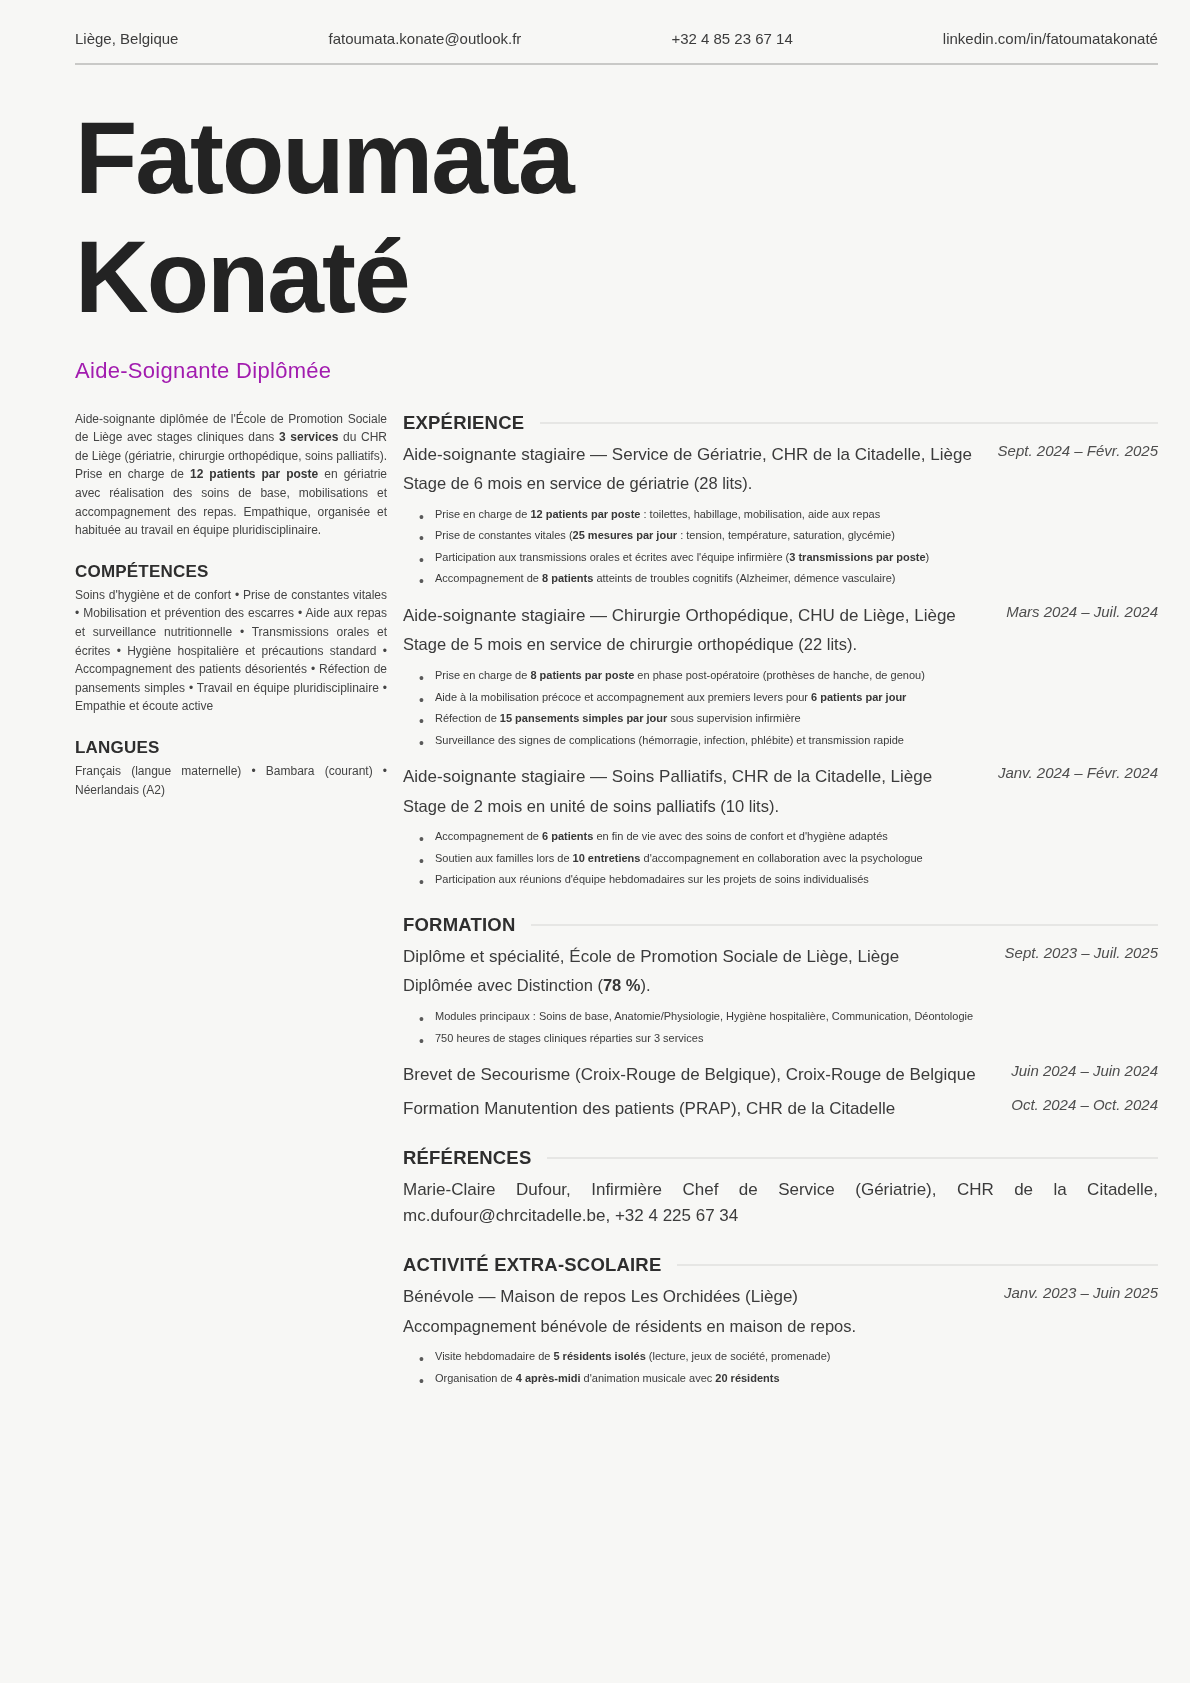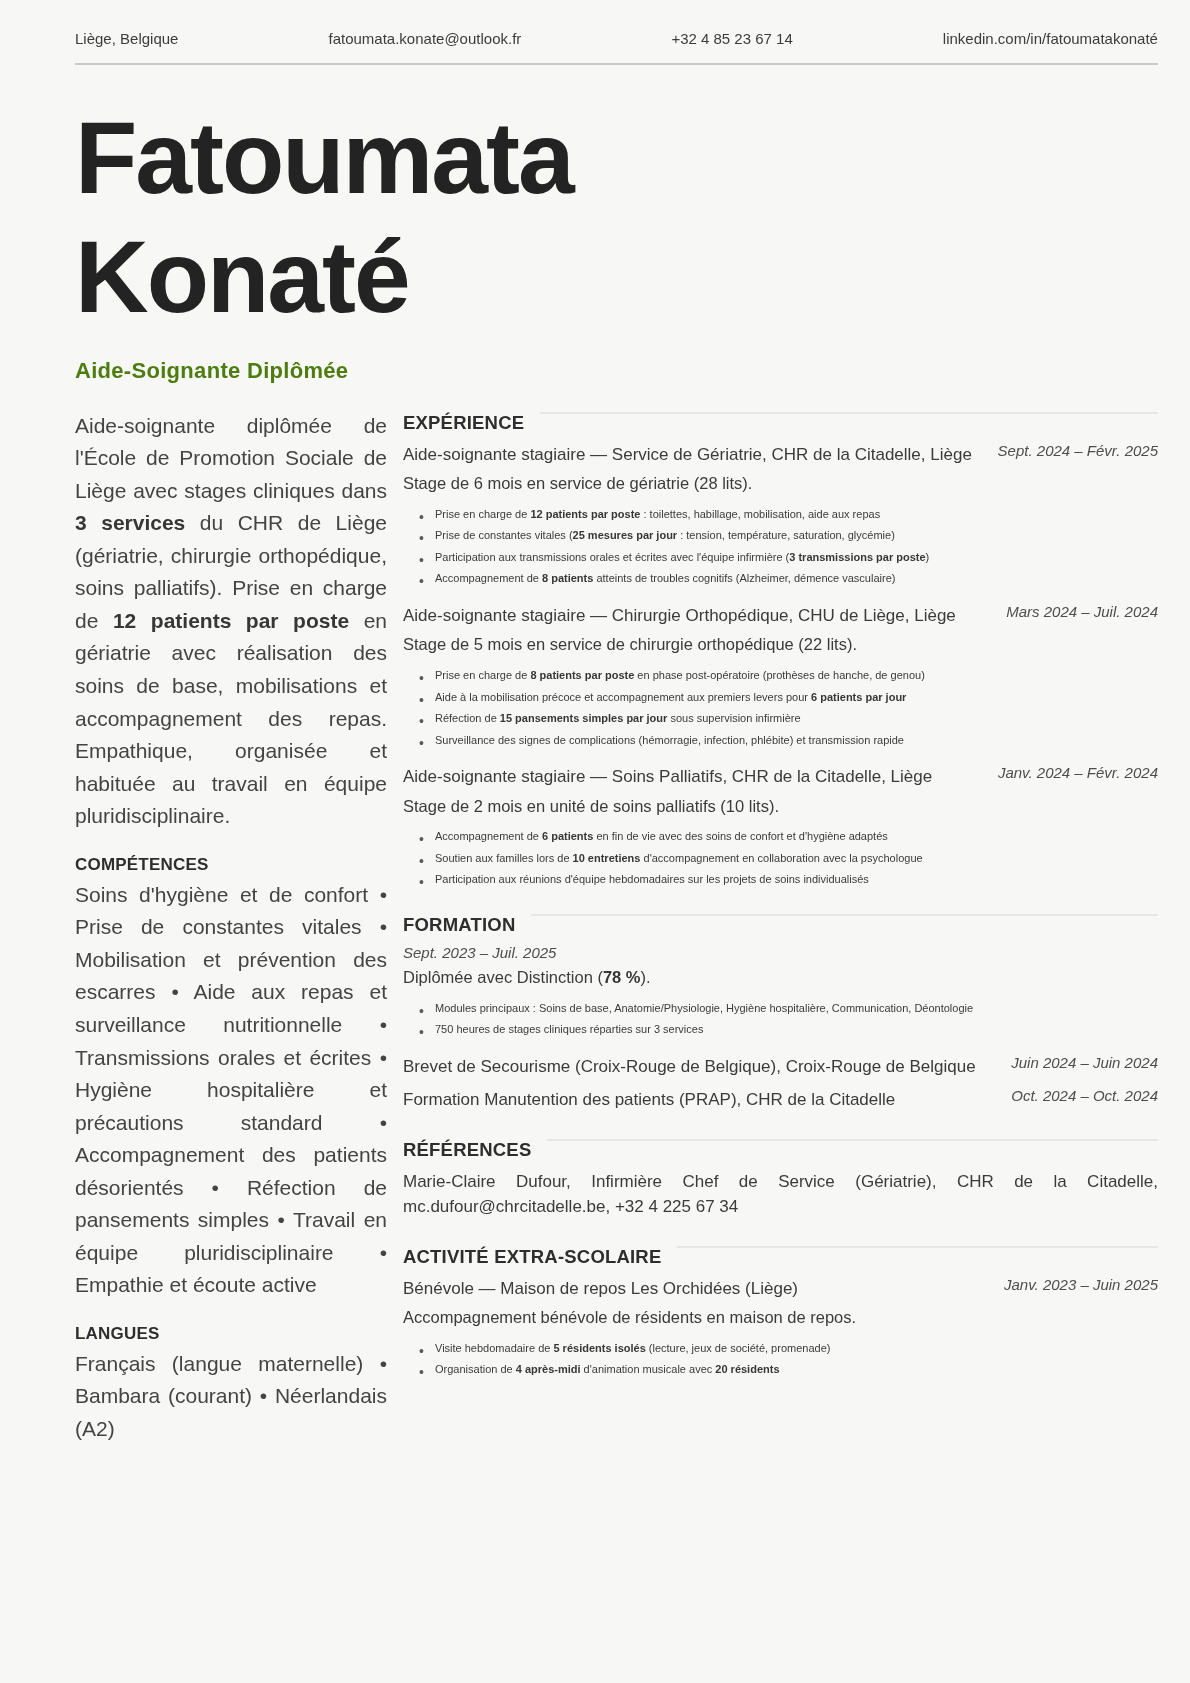--- a/index.html
+++ b/index.html
@@ -29,36 +29,36 @@
   }
   
   .name{
     margin-top:34px;
     font-size:102px;font-weight:800;line-height:1.17;
     letter-spacing:-2px;color:var(--ink-dark);
     max-width:760px;
   }
   .role{
     margin-top:20px;
-    font-size:22px;font-weight:700;color:#4d7c0f;letter-spacing:.3px;
+    font-size:22px;font-weight:400;color:#a21caf;letter-spacing:.3px;
   }
   
   .columns{display:flex;gap:16px;margin-top:26px;}
   .col-left{width:312px;flex:0 0 312px;}
   .col-right{flex:1;min-width:0;}
   .left-body{
-    font-size:21px;line-height:1.55;text-align:justify;
+    font-size:12px;line-height:1.55;text-align:justify;
     hyphens:auto;-webkit-hyphens:auto;color:#444;
   }
   .left-head{
     font-size:17px;font-weight:700;color:var(--head);
     margin:22px 0 4px 0;letter-spacing:.2px;
   }
   
-  .sec-head{display:flex;align-items:flex-start;gap:16px;margin:26px 0 8px 0;}
+  .sec-head{display:flex;align-items:center;gap:16px;margin:26px 0 8px 0;}
   .sec:first-child .sec-head{margin-top:2px;}
   .sec-head h2{font-size:18.5px;font-weight:700;color:var(--head);letter-spacing:.2px;}
   .sec-head .rule{flex:1;height:2px;background:var(--rule-light);}
   .item{margin-bottom:8px;}
   .item-row{display:flex;justify-content:space-between;align-items:flex-start;gap:24px;margin-top:8px;}
   .item-title{font-size:17px;color:#3b3b3b;line-height:1.5;text-align:justify;overflow-wrap:anywhere;}
   .item-date{font-size:15px;font-style:italic;color:var(--date);white-space:nowrap;flex:0 0 auto;}
   .item-sub{font-size:16.5px;line-height:1.5;margin-top:4px;color:#3b3b3b;}
   ul.bullets{list-style:none;margin:10px 0 16px 0;padding-left:32px;}
   ul.bullets li{
@@ -146,20 +146,21 @@
             </ul>
           </div>
         </section>
         <section class="sec">
           <div class="sec-head">
             <h2>FORMATION</h2>
             <div class="rule"></div>
           </div>
           <div class="item">
             <div class="item-row">
+              <div class="item-title">Diplôme et spécialité, École de Promotion Sociale de Liège, Liège</div>
               <div class="item-date">Sept. 2023 – Juil. 2025</div>
             </div>
             <p class="item-sub"><span>Diplômée avec Distinction (</span><span class="b">78 %</span><span>).</span></p>
             <ul class="bullets">
               <li><span>Modules principaux : Soins de base, Anatomie/Physiologie, Hygiène hospitalière, Communication, Déontologie</span></li>
               <li><span>750 heures de stages cliniques réparties sur 3 services</span></li>
             </ul>
           </div>
         </section>
         <section class="sec">

